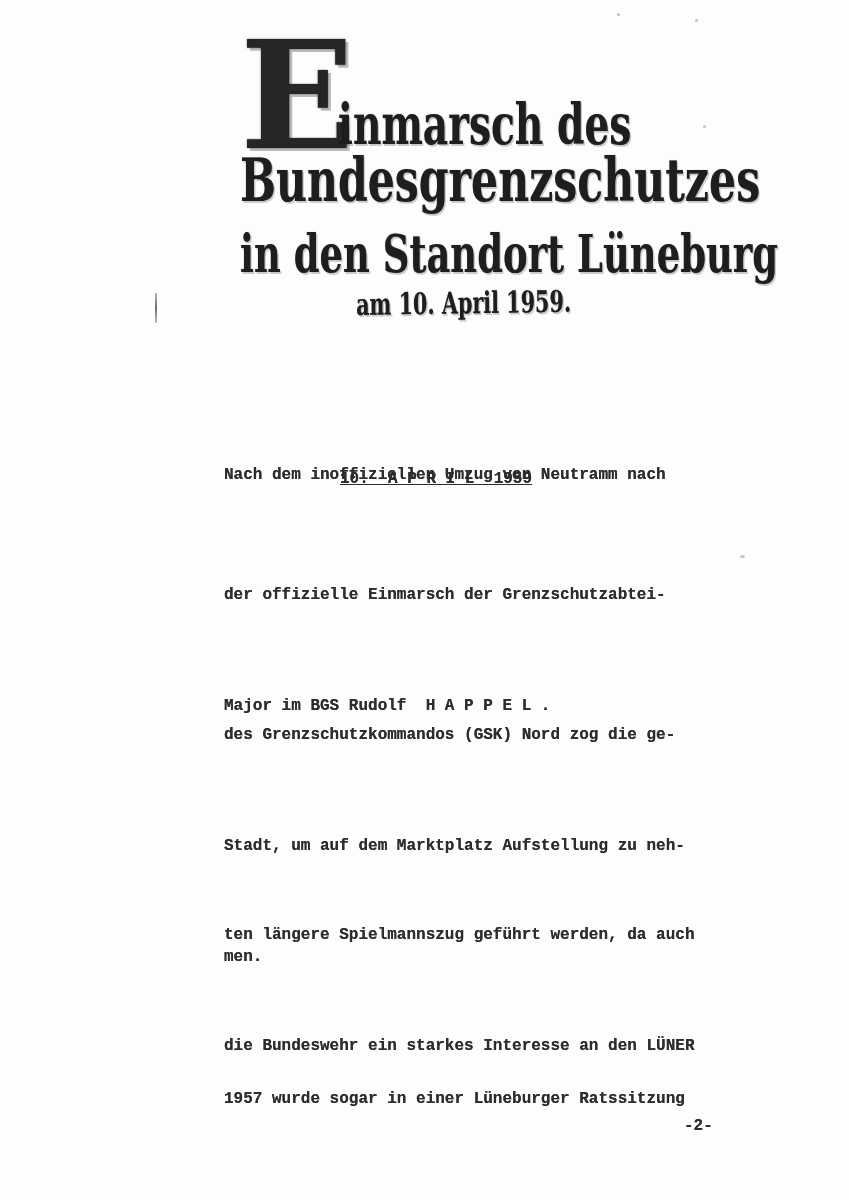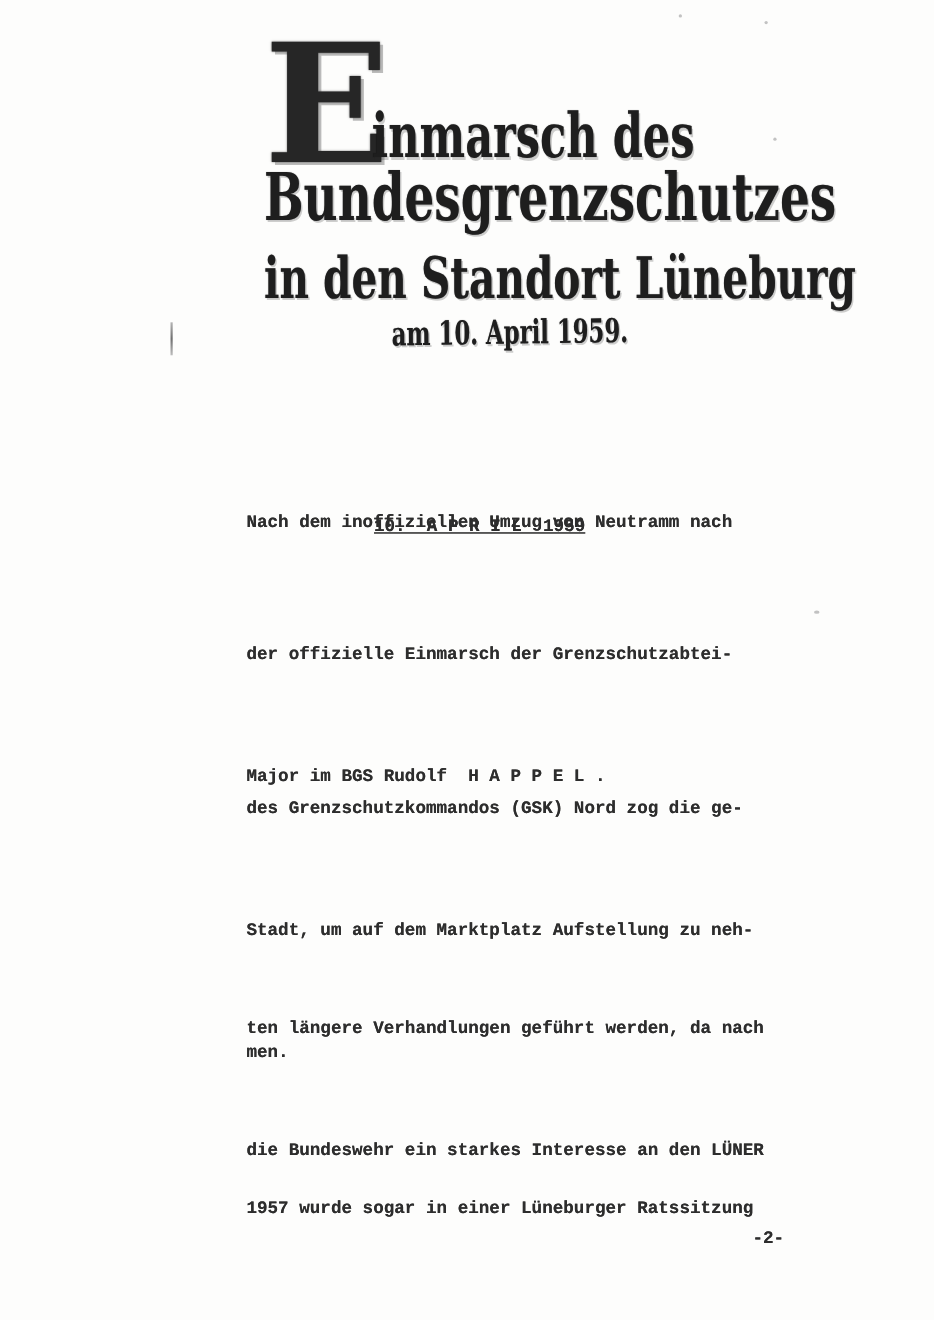--- a/index.html
+++ b/index.html
@@ -115,21 +115,21 @@
     <div>Major im BGS Rudolf  H A P P E L .</div>
   </div>
 
   <div class="typed para p3">
     <div>des Grenzschutzkommandos (GSK) Nord zog die ge-</div>
     <div>Stadt, um auf dem Marktplatz Aufstellung zu neh-</div>
     <div>men.</div>
   </div>
 
   <div class="typed para p4">
-    <div>ten längere Verhandlungen geführt werden, da nach</div>
+    <div>ten längere Spielmannszug geführt werden, da auch</div>
     <div>die Bundeswehr ein starkes Interesse an den LÜNER</div>
     
   </div>
 
   <div class="typed para p5">
     <div>1957 wurde sogar in einer Lüneburger Ratssitzung</div>
     <div>gefordert, die Gebäude der LÜNER KASERNEN zur</div>
   </div>
 
   <div class="typed page-number">-2-</div>

